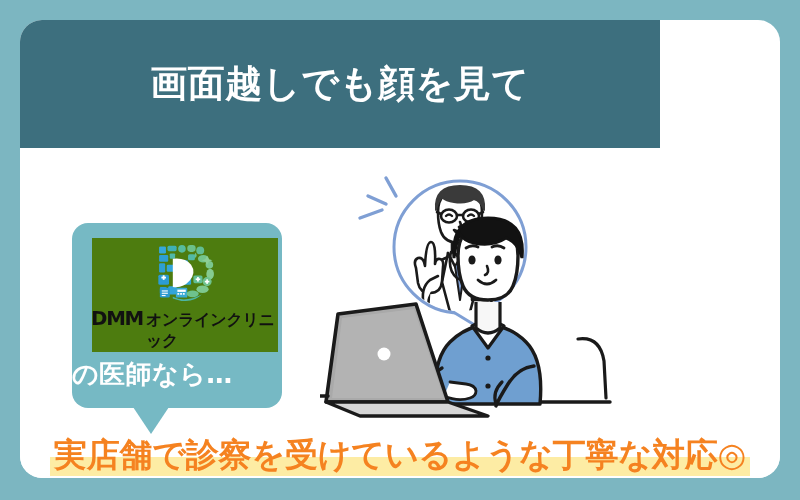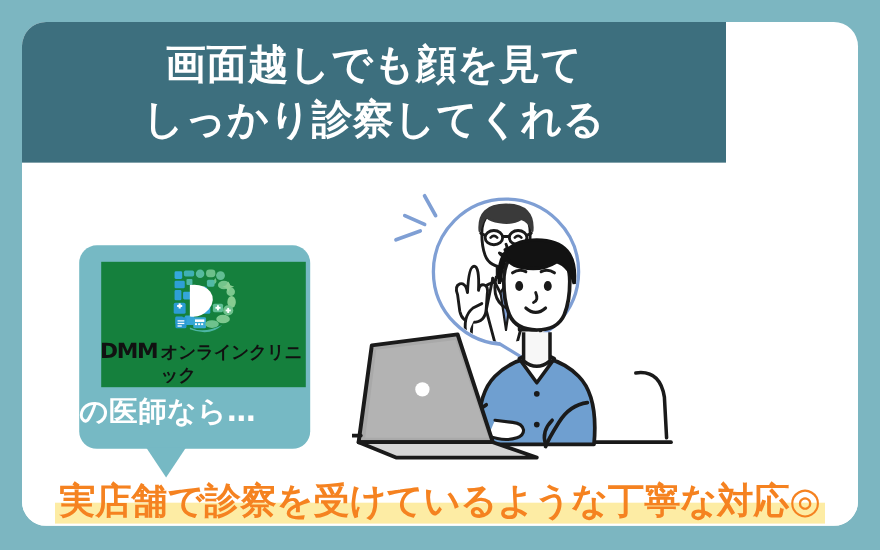--- a/index.html
+++ b/index.html
@@ -78,21 +78,21 @@
     border-left: 18px solid transparent;
     border-right: 18px solid transparent;
     border-top: 27px solid #76b9c4;
   }
   .logo-box {
     position: absolute;
     left: 72px;
     top: 90px;
     width: 186px;
     height: 114px;
-    background: #15803d;
+    background: #4d7c0f;
     display: flex;
     flex-direction: column;
     align-items: center;
     justify-content: flex-start;
     padding-top: 4px;
     box-sizing: border-box;
   }
   .logo-mark { width: 92px; height: 76px; }
   .logo-wordmark {
     display: flex;
@@ -170,21 +170,20 @@
 </style>
 </head>
 <body>
 
 <div id="root">
 
   <div class="panel">
 
     <div class="header">
       <div class="header-line">画面越しでも顔を見て</div>
-      <div class="header-line">しっかり診察してくれる</div>
     </div>
 
     <div class="body-area">
 
       <div class="logo-card"></div>
       <div class="logo-card-tail"></div>
 
       <div class="logo-box">
         <svg class="logo-mark" viewBox="0 0 100 84">
 

